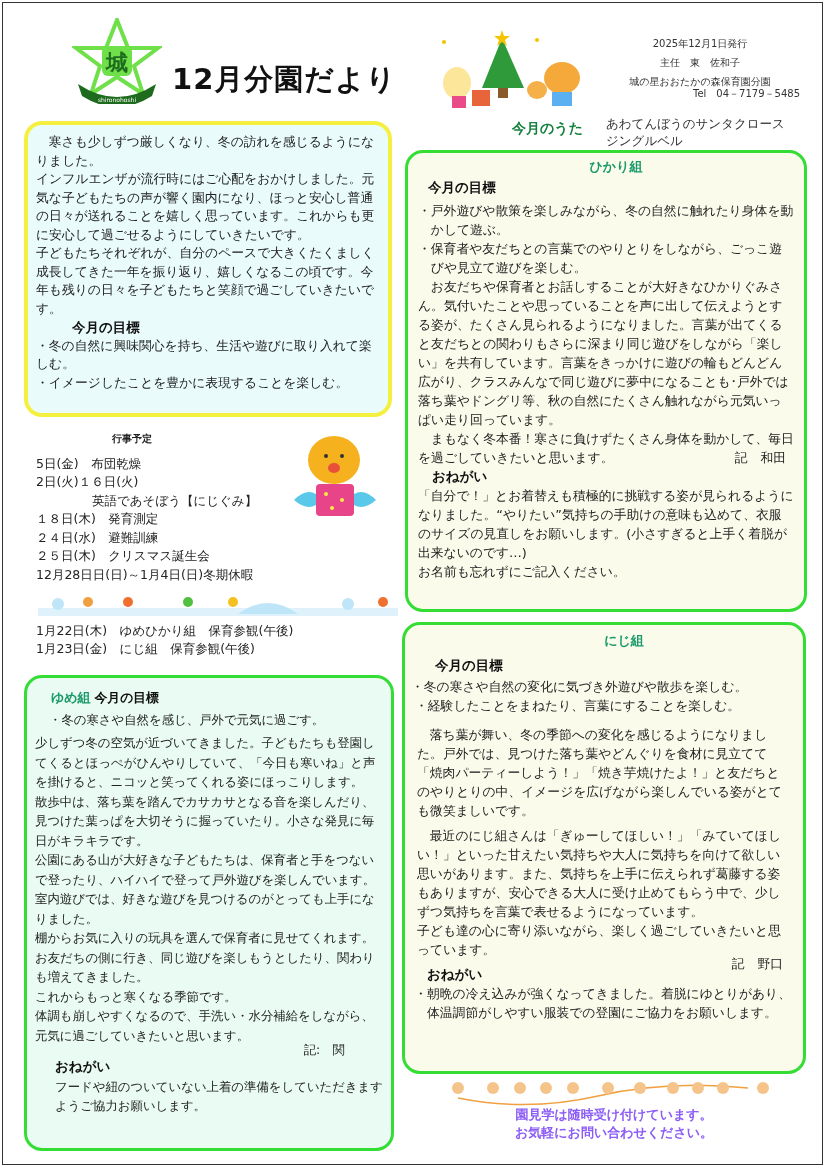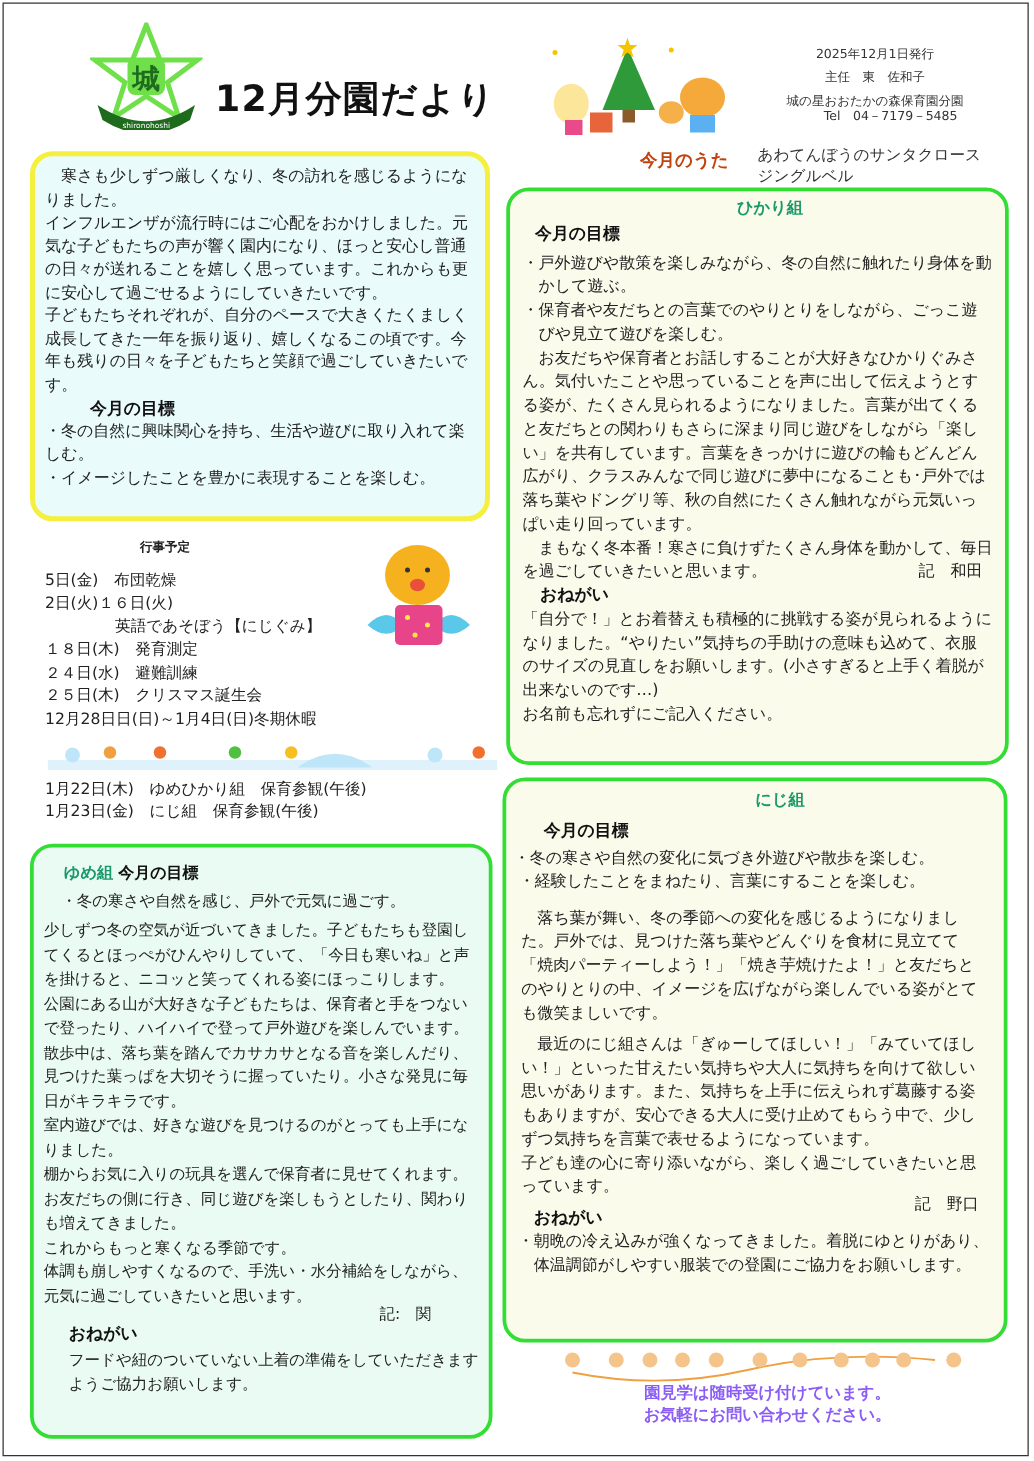--- a/index.html
+++ b/index.html
@@ -6,22 +6,22 @@
   body {
     width: 827px; height: 1169px; background: #ffffff; position: relative;
     font-family: "DejaVu Sans", "Liberation Sans", sans-serif; color: #222;
     overflow: hidden;
   }
   .page-border { position: absolute; left: 2px; top: 2px; width: 821px; height: 1163px; border: 1px solid #333; box-sizing: border-box; }
   .abs { position: absolute; }
   .title { left: 172px; top: 60px; font-size: 29px; font-weight: bold; color: #111; letter-spacing: 1px; }
   .logo { left: 72px; top: 18px; width: 90px; height: 86px; }
   .info { left: 600px; top: 34px; width: 200px; font-size: 10px; color: #333; text-align: center; line-height: 19px; }
-  .info .tel { text-align: center; padding-left: 25px; line-height: 12px; margin-top: -3px; }
-  .song-label { left: 512px; top: 120px; font-size: 14px; color: #c2410c; font-weight: bold; }
+  .info .tel { text-align: right; padding-left: 25px; line-height: 12px; margin-top: -3px; }
+  .song-label { left: 512px; top: 120px; font-size: 14px; color: #15803d; font-weight: bold; }
   .song-list { left: 606px; top: 115px; font-size: 12.5px; color: #333; line-height: 17px; }
   .box { position: absolute; box-sizing: border-box; border-radius: 18px; }
   .box-intro { left: 24px; top: 121px; width: 368px; height: 296px; border: 4px solid #f5f040; background: #e9fbfb; padding: 8px 8px; font-size: 12.8px; line-height: 18.5px; }
   .box-hikari { left: 405px; top: 150px; width: 402px; height: 462px; border: 3px solid #33dd33; background: #fbfbec; padding: 4px 10px; font-size: 12.8px; line-height: 19px; }
   .box-niji { left: 402px; top: 622px; width: 404px; height: 452px; border: 3px solid #33dd33; background: #fbfbec; padding: 6px 6px; font-size: 12.8px; line-height: 19px; }
   .box-yume { left: 24px; top: 675px; width: 370px; height: 476px; border: 3px solid #33dd33; background: #e9fbf3; padding: 10px 8px; font-size: 12.4px; line-height: 19.5px; }
   .group-label { color: #1a9a6a; font-weight: bold; font-size: 13px; text-align: center; }
   .goal-title { font-weight: bold; font-size: 13.5px; color: #111; }
   p { margin: 0; }
   .indent { text-indent: 1em; }
@@ -155,22 +155,22 @@
   <p class="hang" style="padding-left:16px;">・朝晩の冷え込みが強くなってきました。着脱にゆとりがあり、体温調節がしやすい服装での登園にご協力をお願いします。</p>
 </div>
 
 <div class="box box-yume">
   <p style="padding-left:16px;">
     <span class="group-label">ゆめ組</span>
     <span class="goal-title" style="font-size:12.8px;">今月の目標</span>
   </p>
   <p style="padding-left:14px;margin:2px 0 4px;">・冬の寒さや自然を感じ、戸外で元気に過ごす。</p>
   <p>少しずつ冬の空気が近づいてきました。子どもたちも登園してくるとほっぺがひんやりしていて、「今日も寒いね」と声を掛けると、ニコッと笑ってくれる姿にほっこりします。</p>
+  <p>散歩中は、落ち葉を踏んでカサカサとなる音を楽しんだり、見つけた葉っぱを大切そうに握っていたり。小さな発見に毎日がキラキラです。</p>
   <p>公園にある山が大好きな子どもたちは、保育者と手をつないで登ったり、ハイハイで登って戸外遊びを楽しんでいます。</p>
-  <p>散歩中は、落ち葉を踏んでカサカサとなる音を楽しんだり、見つけた葉っぱを大切そうに握っていたり。小さな発見に毎日がキラキラです。</p>
   <p>室内遊びでは、好きな遊びを見つけるのがとっても上手になりました。</p>
   <p>棚からお気に入りの玩具を選んで保育者に見せてくれます。お友だちの側に行き、同じ遊びを楽しもうとしたり、関わりも増えてきました。</p>
   <p>これからもっと寒くなる季節です。</p>
   <p>体調も崩しやすくなるので、手洗い・水分補給をしながら、元気に過ごしていきたいと思います。</p>
   <p class="sign" style="padding-right:38px;margin-top:-2px;line-height:14px;">記:　関</p>
   <p class="goal-title" style="padding-left:20px;">おねがい</p>
   <p style="padding-left:20px;">フードや紐のついていない上着の準備をしていただきますようご協力お願いします。</p>
 </div>
 
 <svg class="abs kids-strip" viewBox="0 0 325 30">

